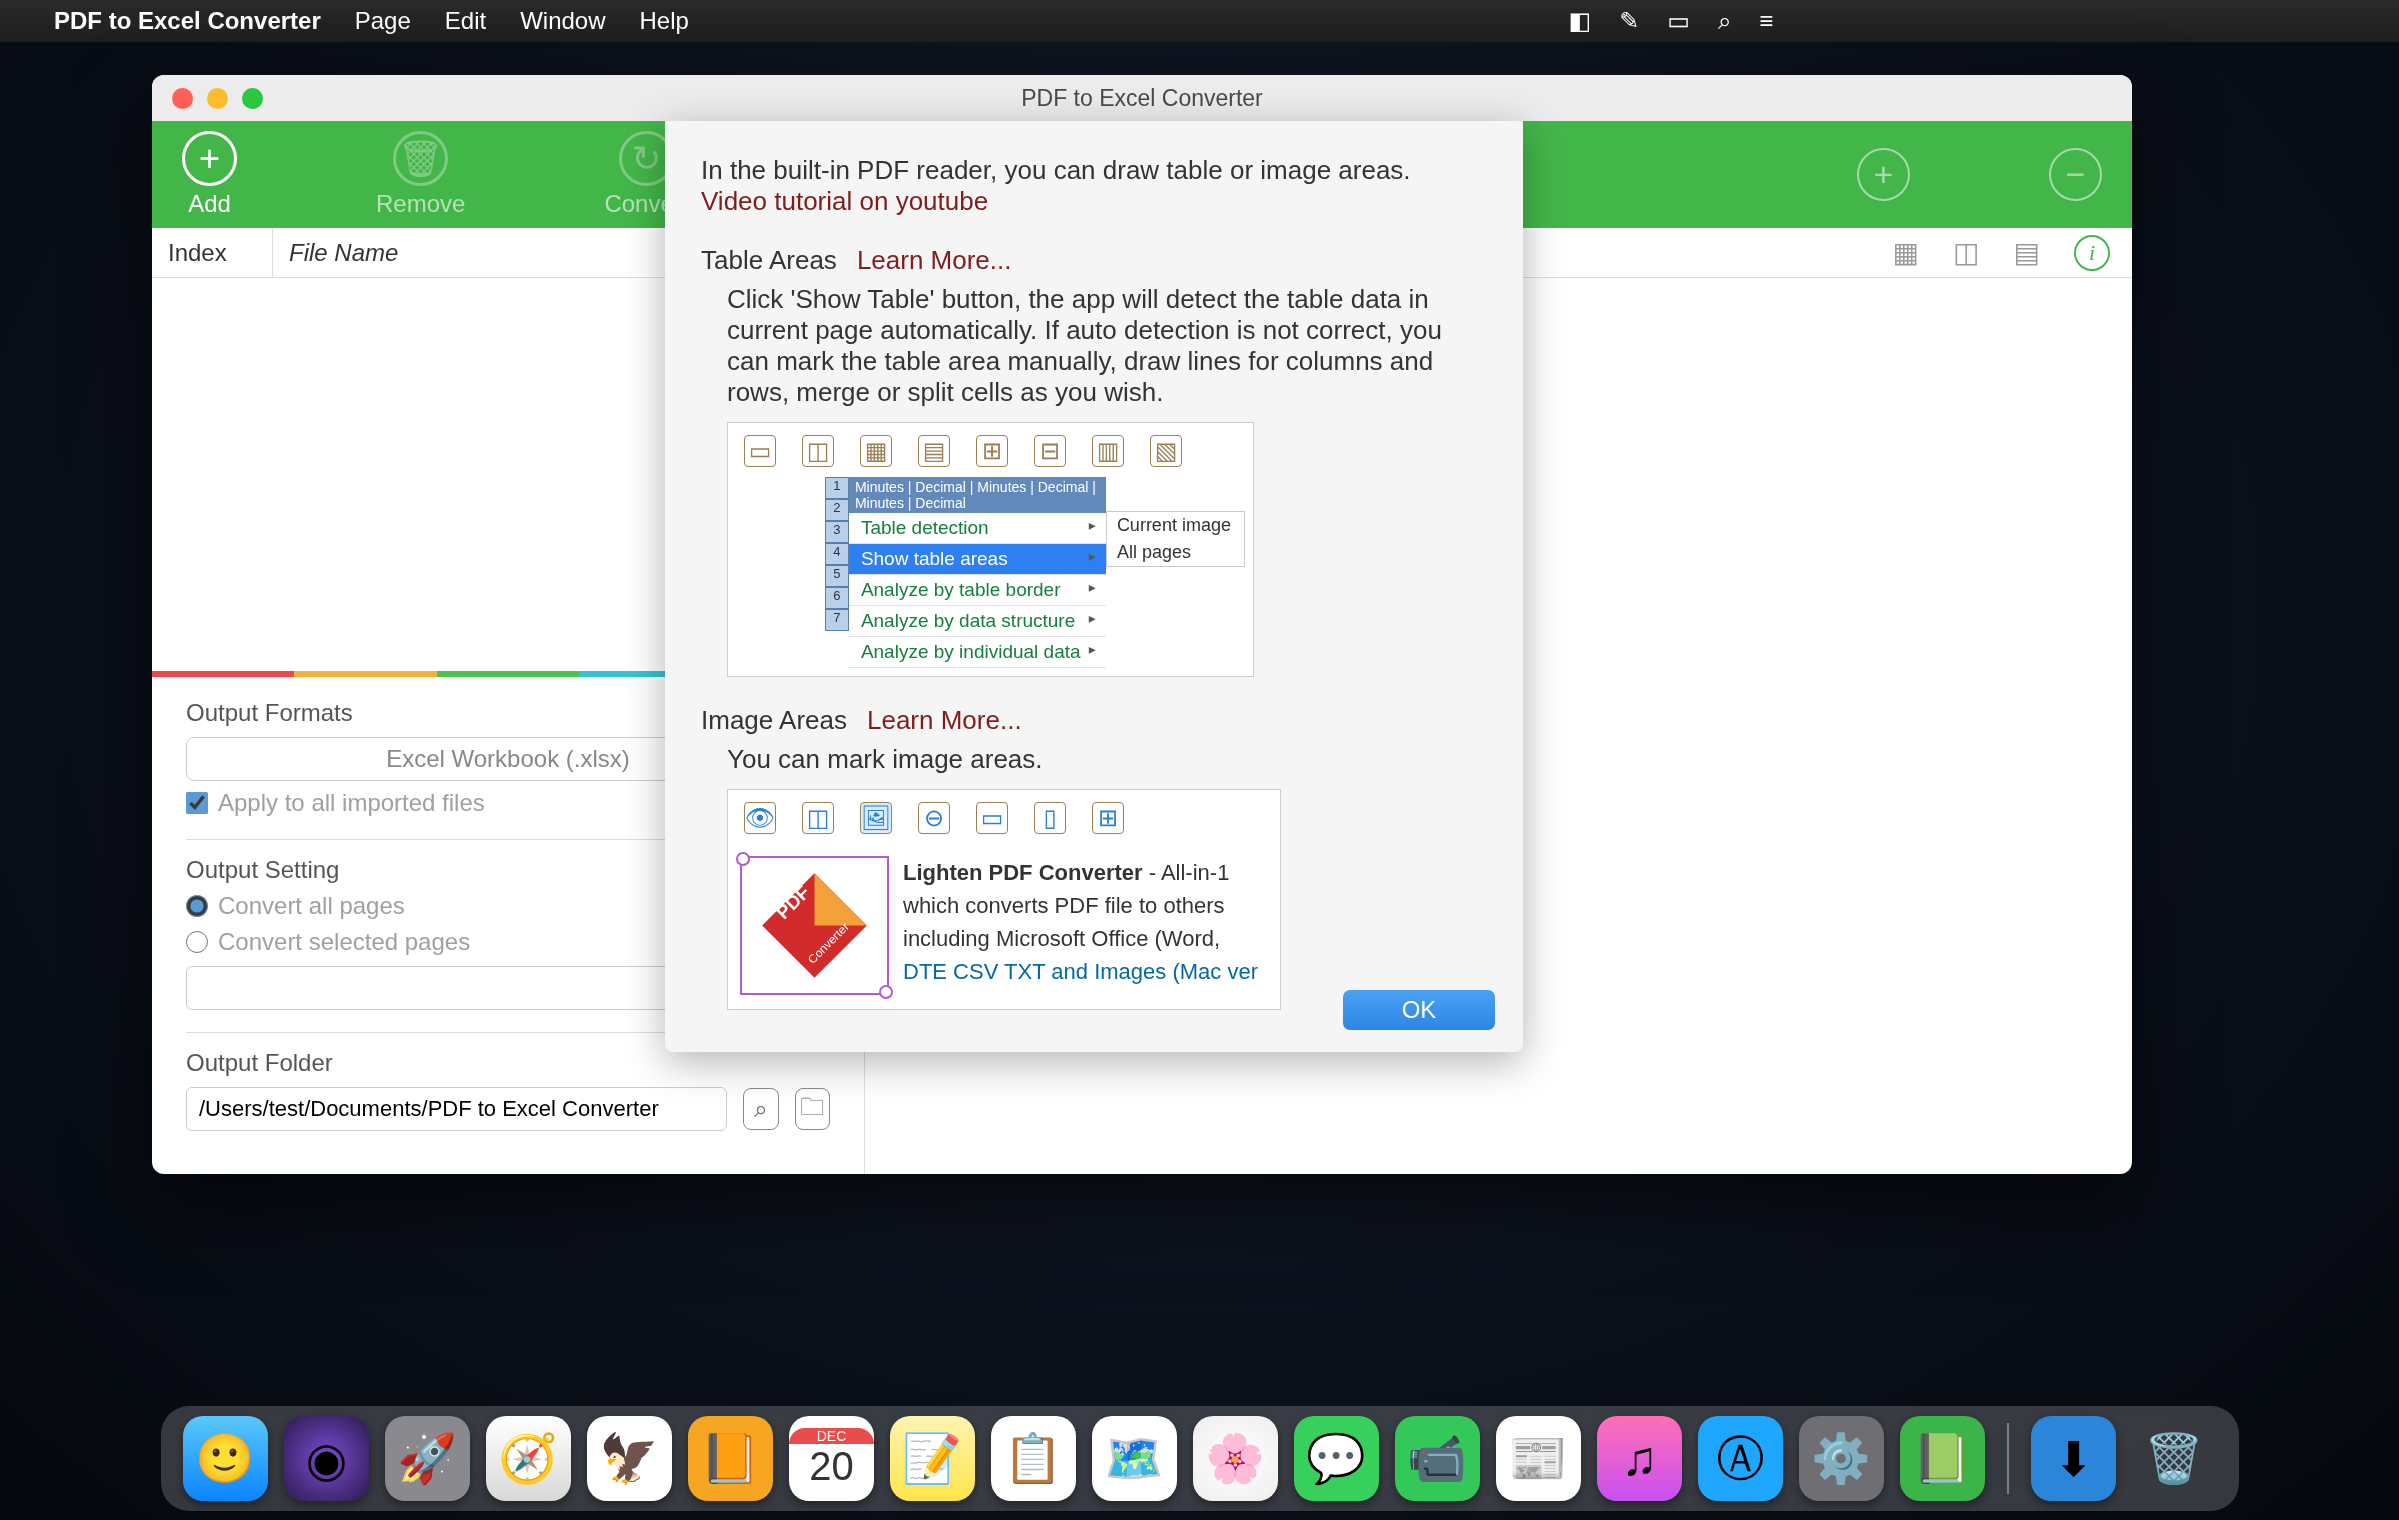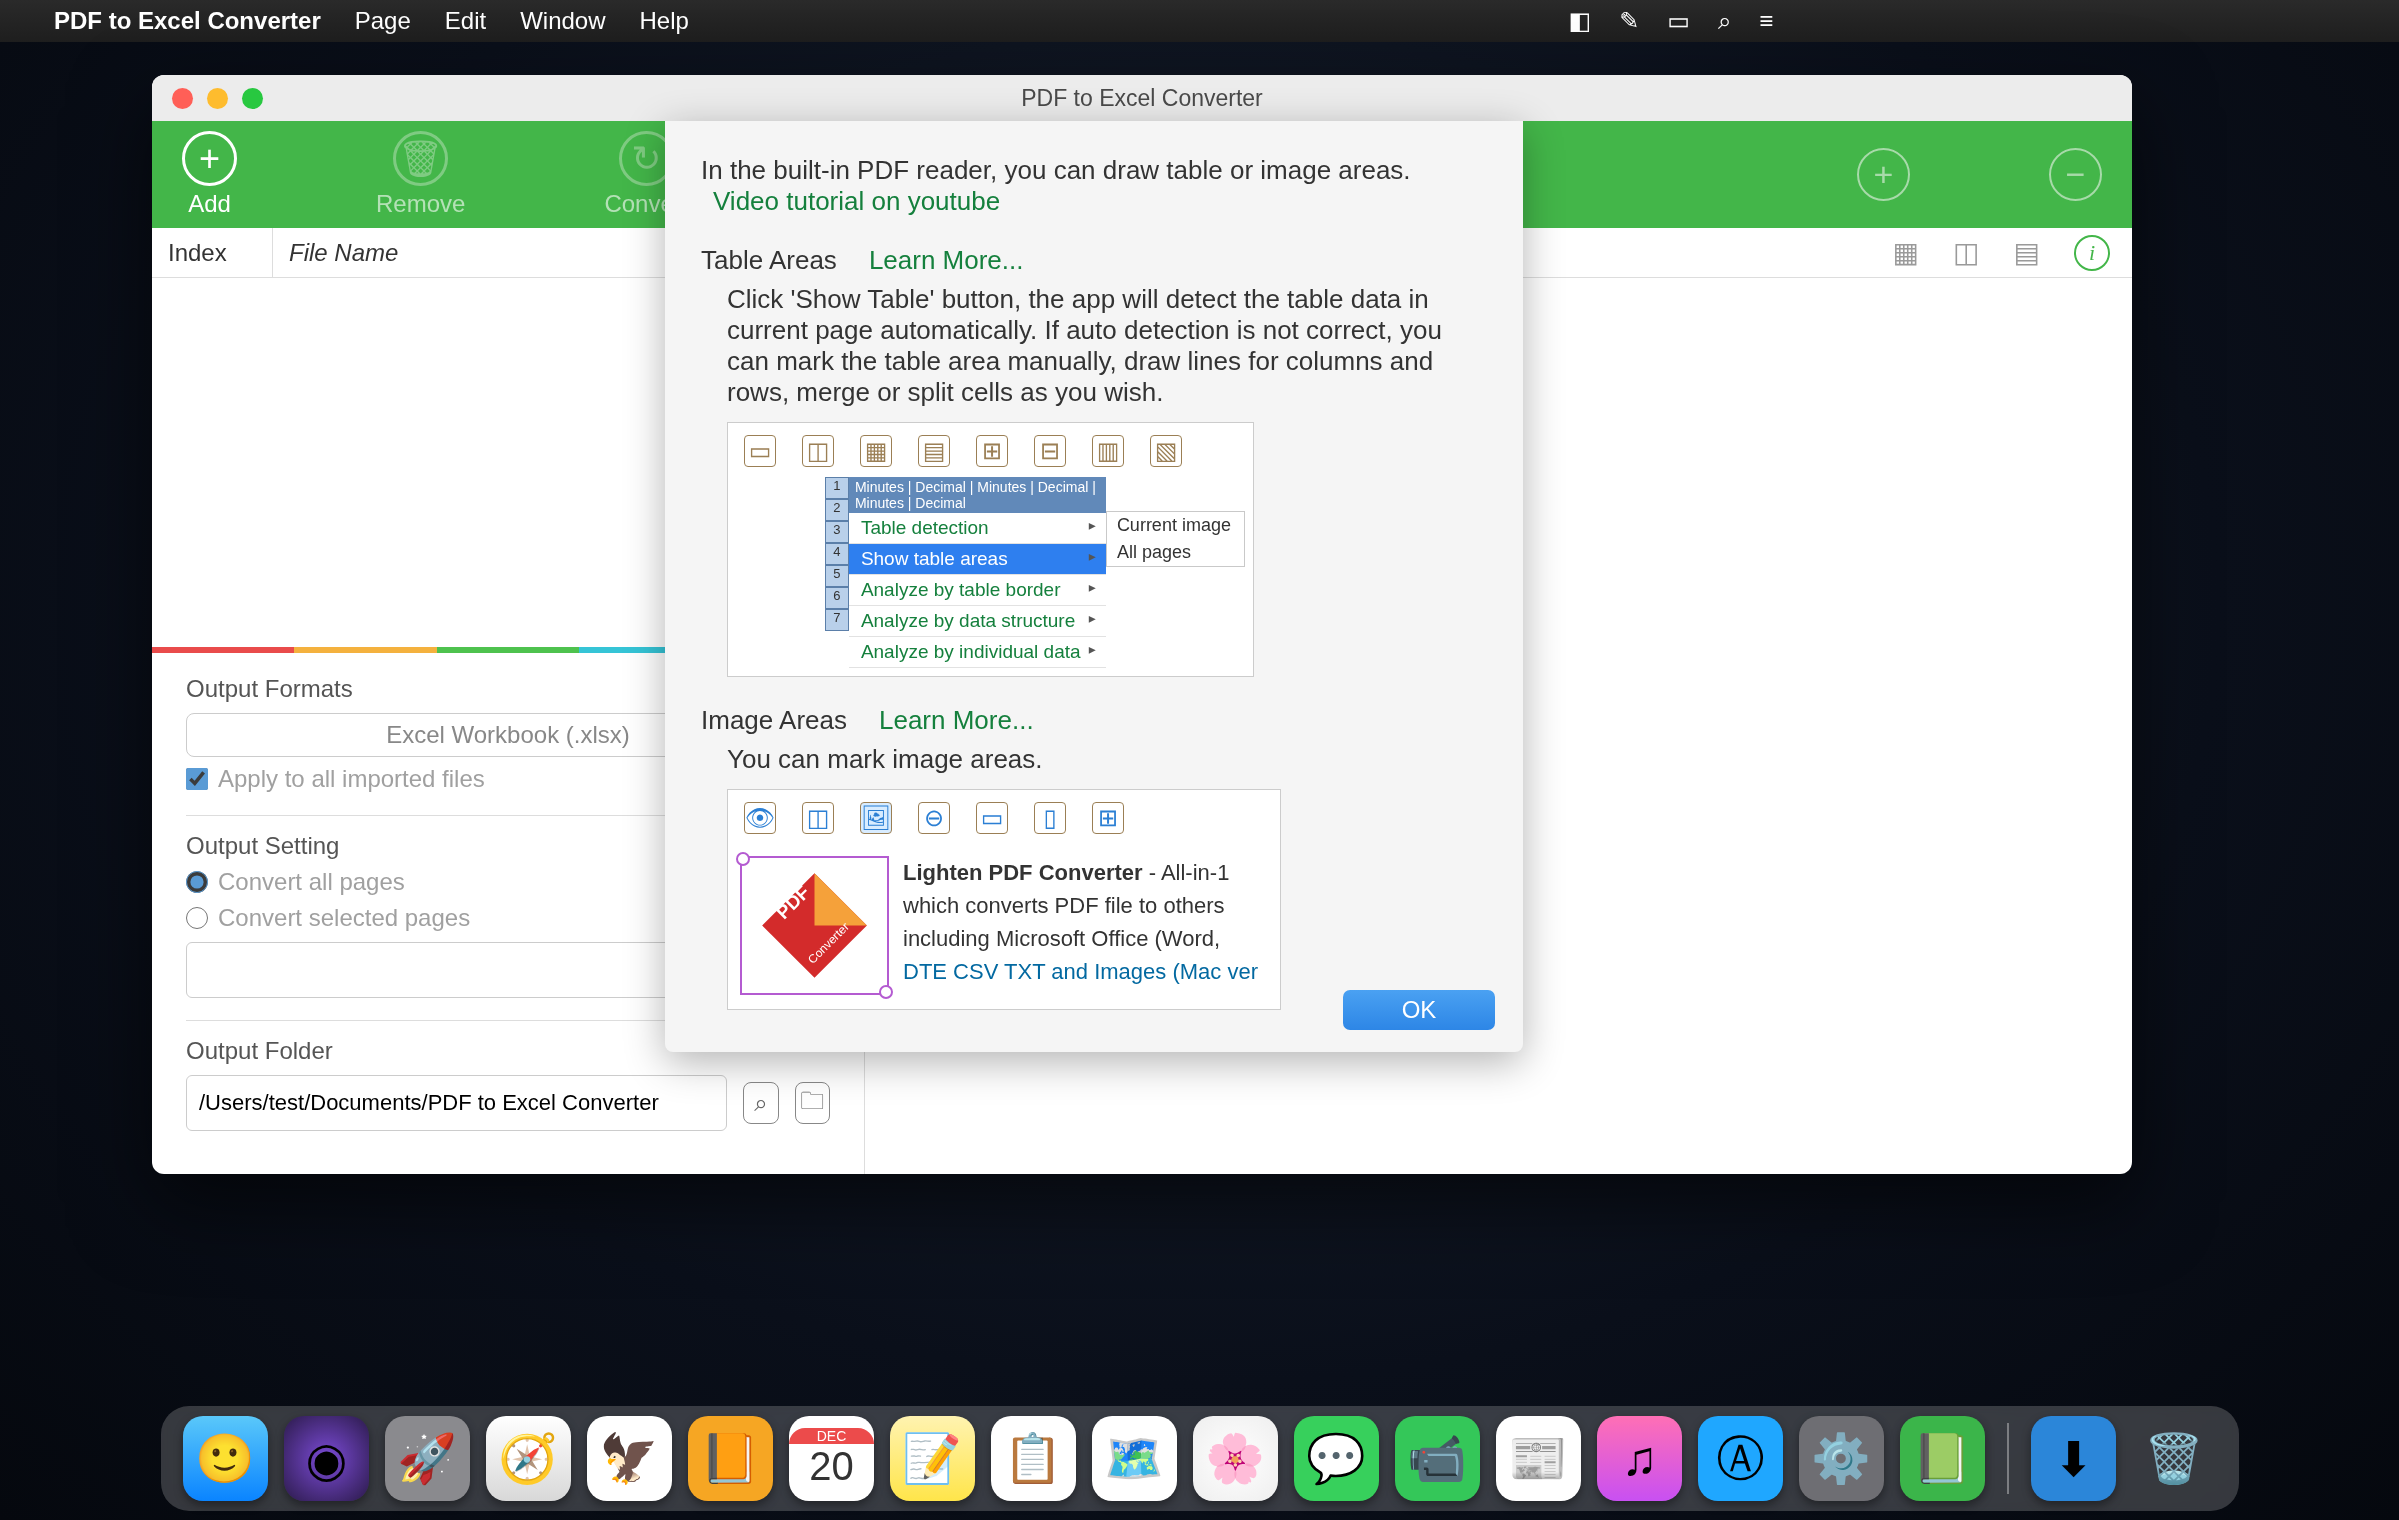--- a/index.html
+++ b/index.html
@@ -34,41 +34,41 @@
 .rainbow { height: 6px; display: flex; }
 .rainbow span { flex: 1; }
 
 .panel { padding: 22px 34px; font-size: 24px; color: #555; }
 .panel .section { margin-bottom: 22px; }
 .select { border: 1px solid #ccc; border-radius: 8px; height: 44px; display: flex; align-items: center; justify-content: center; color: #888; position: relative; margin-top: 10px; }
 .select .caret { position: absolute; right: 14px; font-size: 18px; color: #888; }
 .chk, .rad { display: flex; align-items: center; gap: 10px; color: #a0a0a0; margin-top: 8px; }
 .chk input, .rad input { width: 22px; height: 22px; accent-color: #5a9bd5; }
 hr { border: none; border-top: 1px solid #ddd; margin: 16px 0; }
-.txt { border: 1px solid #ccc; border-radius: 6px; height: 56px; width: 100%; padding: 12px 12px; font-size: 22px; margin-top: 10px; }
+.txt { border: 1px solid #ccc; border-radius: 6px; height: 44px; width: 100%; padding: 12px 12px; font-size: 22px; margin-top: 10px; }
 .dest-row { display: flex; align-items: center; gap: 16px; margin-top: 10px; }
 .ic-btn { width: 42px; height: 42px; border: 1.5px solid #888; border-radius: 8px; display: flex; align-items: center; justify-content: center; color: #666; }
 
 .right { flex: 1; position: relative; }
 .doc-toolbar { height: 50px; border-bottom: 1px solid #ddd; display: flex; align-items: center; justify-content: flex-end; padding: 0 22px; gap: 34px; color: #9a9a9a; font-size: 28px; }
 .info-circle { width: 36px; height: 36px; border: 2.5px solid #43b649; border-radius: 50%; color: #43b649; display: flex; align-items: center; justify-content: center; font-size: 22px; font-style: italic; font-family: serif; }
 .doc { padding: 34px 50px; font-size: 26px; }
 .doc h1 { font-size: 44px; color: #222; margin-bottom: 36px; }
 .doc h2 { font-size: 38px; margin: 50px 0 20px; color: #222; }
 .doc p { margin: 14px 0; color: #333; font-size: 28px; }
 .doc a { color: #1667d9; text-decoration: none; }
 .logo-row { display: flex; align-items: center; gap: 18px; margin-top: 22px; }
 .lighten-logo { width: 99px; height: 99px; }
 .lighten-txt { line-height: 1; }
 .lighten-txt .l1 { font-size: 38px; font-weight: 700; letter-spacing: 1px; }
 .lighten-txt .l2 { font-size: 40px; font-weight: 800; }
 .pdf-diamond { width: 238px; height: 238px; position: relative; }
 
 .popover { position: absolute; left: 513px; top: 46px; width: 858px; height: 931px; background: #f5f5f5; border-radius: 0 0 8px 8px; box-shadow: 0 10px 40px rgba(0,0,0,.3); padding: 34px 36px 22px; font-size: 26px; color: #333; z-index: 50; }
-.popover a { color: #15803d; text-decoration: none; margin-left: 12px; }
+.popover a { color: #7f1d1d; text-decoration: none; }
 .popover .sect { margin-top: 28px; }
 .popover .sect-hd { display: flex; align-items: baseline; gap: 20px; }
 .popover .sect-bd { padding: 8px 0 4px 26px; }
 .illus { border: 1px solid #ccc; background: #fff; margin-top: 10px; padding: 8px; }
 .ill-tools { display: flex; gap: 26px; padding: 4px 8px 10px; color: #9b7f55; font-size: 24px; }
 .ill-tools span { width: 32px; height: 32px; border: 1.5px solid #9b7f55; border-radius: 4px; display:flex; align-items:center; justify-content:center; }
 .ill-rows { width: 26px; }
 .ill-rows div { height: 22px; background: #b9d0ea; border: 1px solid #5b7fa9; font-size: 13px; text-align: center; }
 .ill-head { background: #6189b9; color: #fff; font-size: 14px; padding: 2px 6px; }
 .ill-menu { background: #fff; width: 257px; font-size: 19px; }

